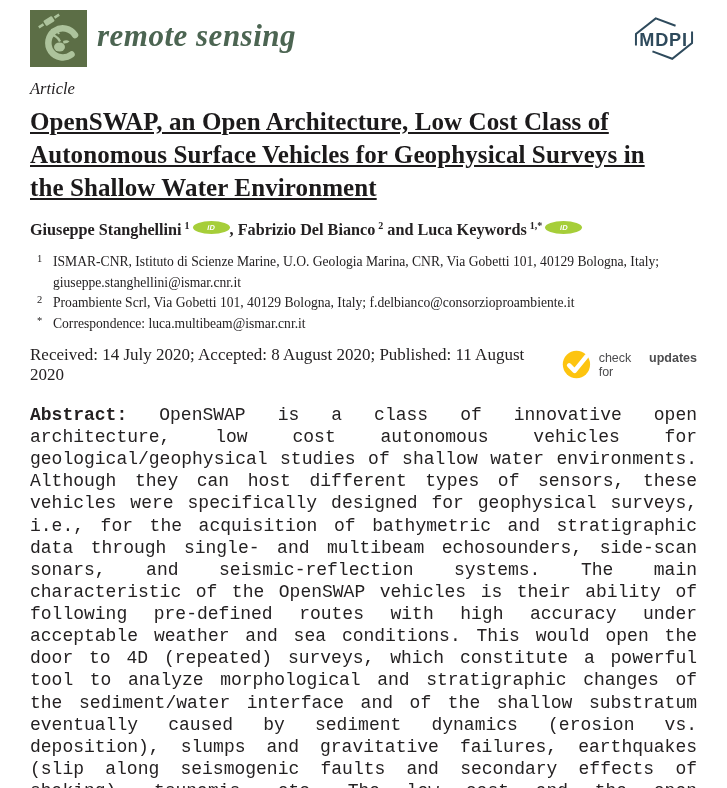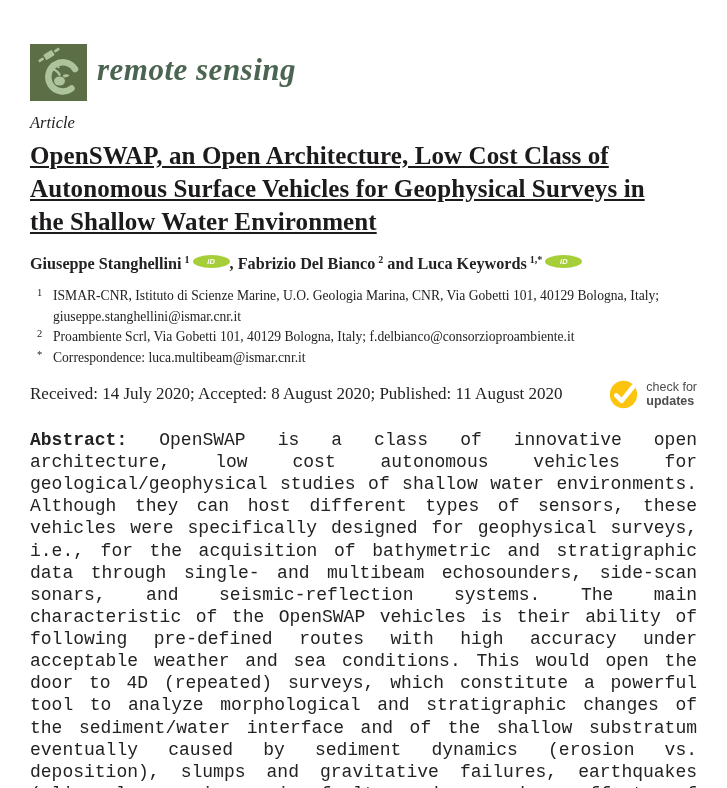--- a/index.html
+++ b/index.html
@@ -2,21 +2,21 @@
 <html><head>
 <meta charset="utf-8">
 <style>
   html,body{margin:0;padding:0;}
   body{
     width:727px;height:788px;overflow:hidden;background:#ffffff;
     font-family:"Liberation Serif","DejaVu Serif",serif;color:#242122;
   }
   .page{box-sizing:border-box;width:727px;height:788px;padding:10px 30px 0 30px;}
   
-  .hdr{display:flex;justify-content:space-between;align-items:flex-end;margin-top:34px;}
+  .hdr{display:flex;justify-content:space-between;align-items:flex-end;}
   .jlogo{display:flex;align-items:center;gap:10px;cursor:pointer;}
   .jname{
     font-style:italic;font-size:31px;color:#4c6552;letter-spacing:.5px;
     padding-bottom:6px;font-weight:600;
   }
   .mdpi{margin-top:2px;cursor:pointer;}
   
   .label-article{font-style:italic;font-size:16.5px;margin-top:12px;color:#242122;}
   .title{
     margin:6px 0 0 0;font-size:25px;line-height:1.32;font-weight:700;
@@ -35,21 +35,21 @@
   .affs{margin-top:12px;font-size:13.6px;}
   .aff{display:flex;line-height:1.5;}
   .aff-m{flex:none;width:23px;padding-left:7px;box-sizing:border-box;font-size:10.5px;position:relative;top:-1px;}
   .aff-t{flex:1;}
   .email{cursor:pointer;}
   
   .recv-row{display:flex;justify-content:space-between;align-items:center;margin-top:11px;}
   .recv{font-size:17px;}
   .badge{display:flex;align-items:center;gap:7px;cursor:pointer;}
   .badge-text{
-    display:flex;flex-direction:column;
+    display:flex;flex-direction:row;
     font-family:"Liberation Sans","DejaVu Sans",sans-serif;
     font-size:12.5px;color:#4d4d4f;line-height:1.12;
   }
   .badge-text b{font-weight:700;}
   
   .para{margin:19px 0 0 0;font-size:18px;line-height:1.23;text-align:justify;font-family:Liberation Mono, monospace;}
   .para .plabel{font-weight:700;}
 </style>
 </head>
 <body>
@@ -65,20 +65,27 @@
           <rect x="7" y="9.7" width="5.5" height="2.6" fill="#adc39c"></rect>
           <rect x="25.5" y="9.7" width="5.5" height="2.6" fill="#adc39c"></rect>
         </g>
         <path d="M 21 20 a 7 7 0 0 1 8 4" stroke="#adc39c" stroke-width="2.2" fill="none"></path>
         <path d="M 18.5 25 a 10.5 10.5 0 0 1 11.5 6.5" stroke="#adc39c" stroke-width="2.2" fill="none"></path>
         <path d="M 45 25 A 14.5 14.5 0 1 0 41.5 44.5" stroke="#adc39c" stroke-width="6.5" fill="none" stroke-linecap="round"></path>
         <ellipse cx="29.5" cy="37" rx="5.5" ry="4.5" fill="#adc39c"></ellipse>
         <path d="M 33 31 q 4 -1.5 6.5 0.5 q -2.5 2.5 -6 2" fill="#adc39c"></path>
       </svg>
       <span class="jname">remote sensing</span>
+    </div>
+    <div class="mdpi">
+      <svg width="66" height="48" viewBox="0 0 80 58">
+        <path d="M 6 37 L 6 23 L 30 4 L 54 13" fill="none" stroke-width="2.4" stroke="#2e4a5c"></path>
+        <path d="M 74 20 L 74 34 L 50 53 L 26 44" fill="none" stroke-width="2.4" stroke="#2e4a5c"></path>
+        <text x="10" y="37" font-family="Liberation Sans, DejaVu Sans, sans-serif" font-size="22" font-weight="bold" letter-spacing="1" fill="#2e4a5c">MDPI</text>
+      </svg>
     </div>
   </header>
 
   <div class="label-article">Article</div>
 
   <h1 class="title">OpenSWAP, an Open Architecture, Low Cost Class of Autonomous Surface Vehicles for Geophysical Surveys in the Shallow Water Environment</h1>
 
   <div class="authors"><span>Giuseppe Stanghellini</span><sup class="asup">1</sup><span class="orcid">iD</span><span class="asep">, </span><span>Fabrizio Del Bianco</span><sup class="asup">2</sup><span class="asep"> and </span><span>Luca Keywords</span><sup class="asup">1,*</sup><span class="orcid">iD</span></div>
 
   <div class="affs">

